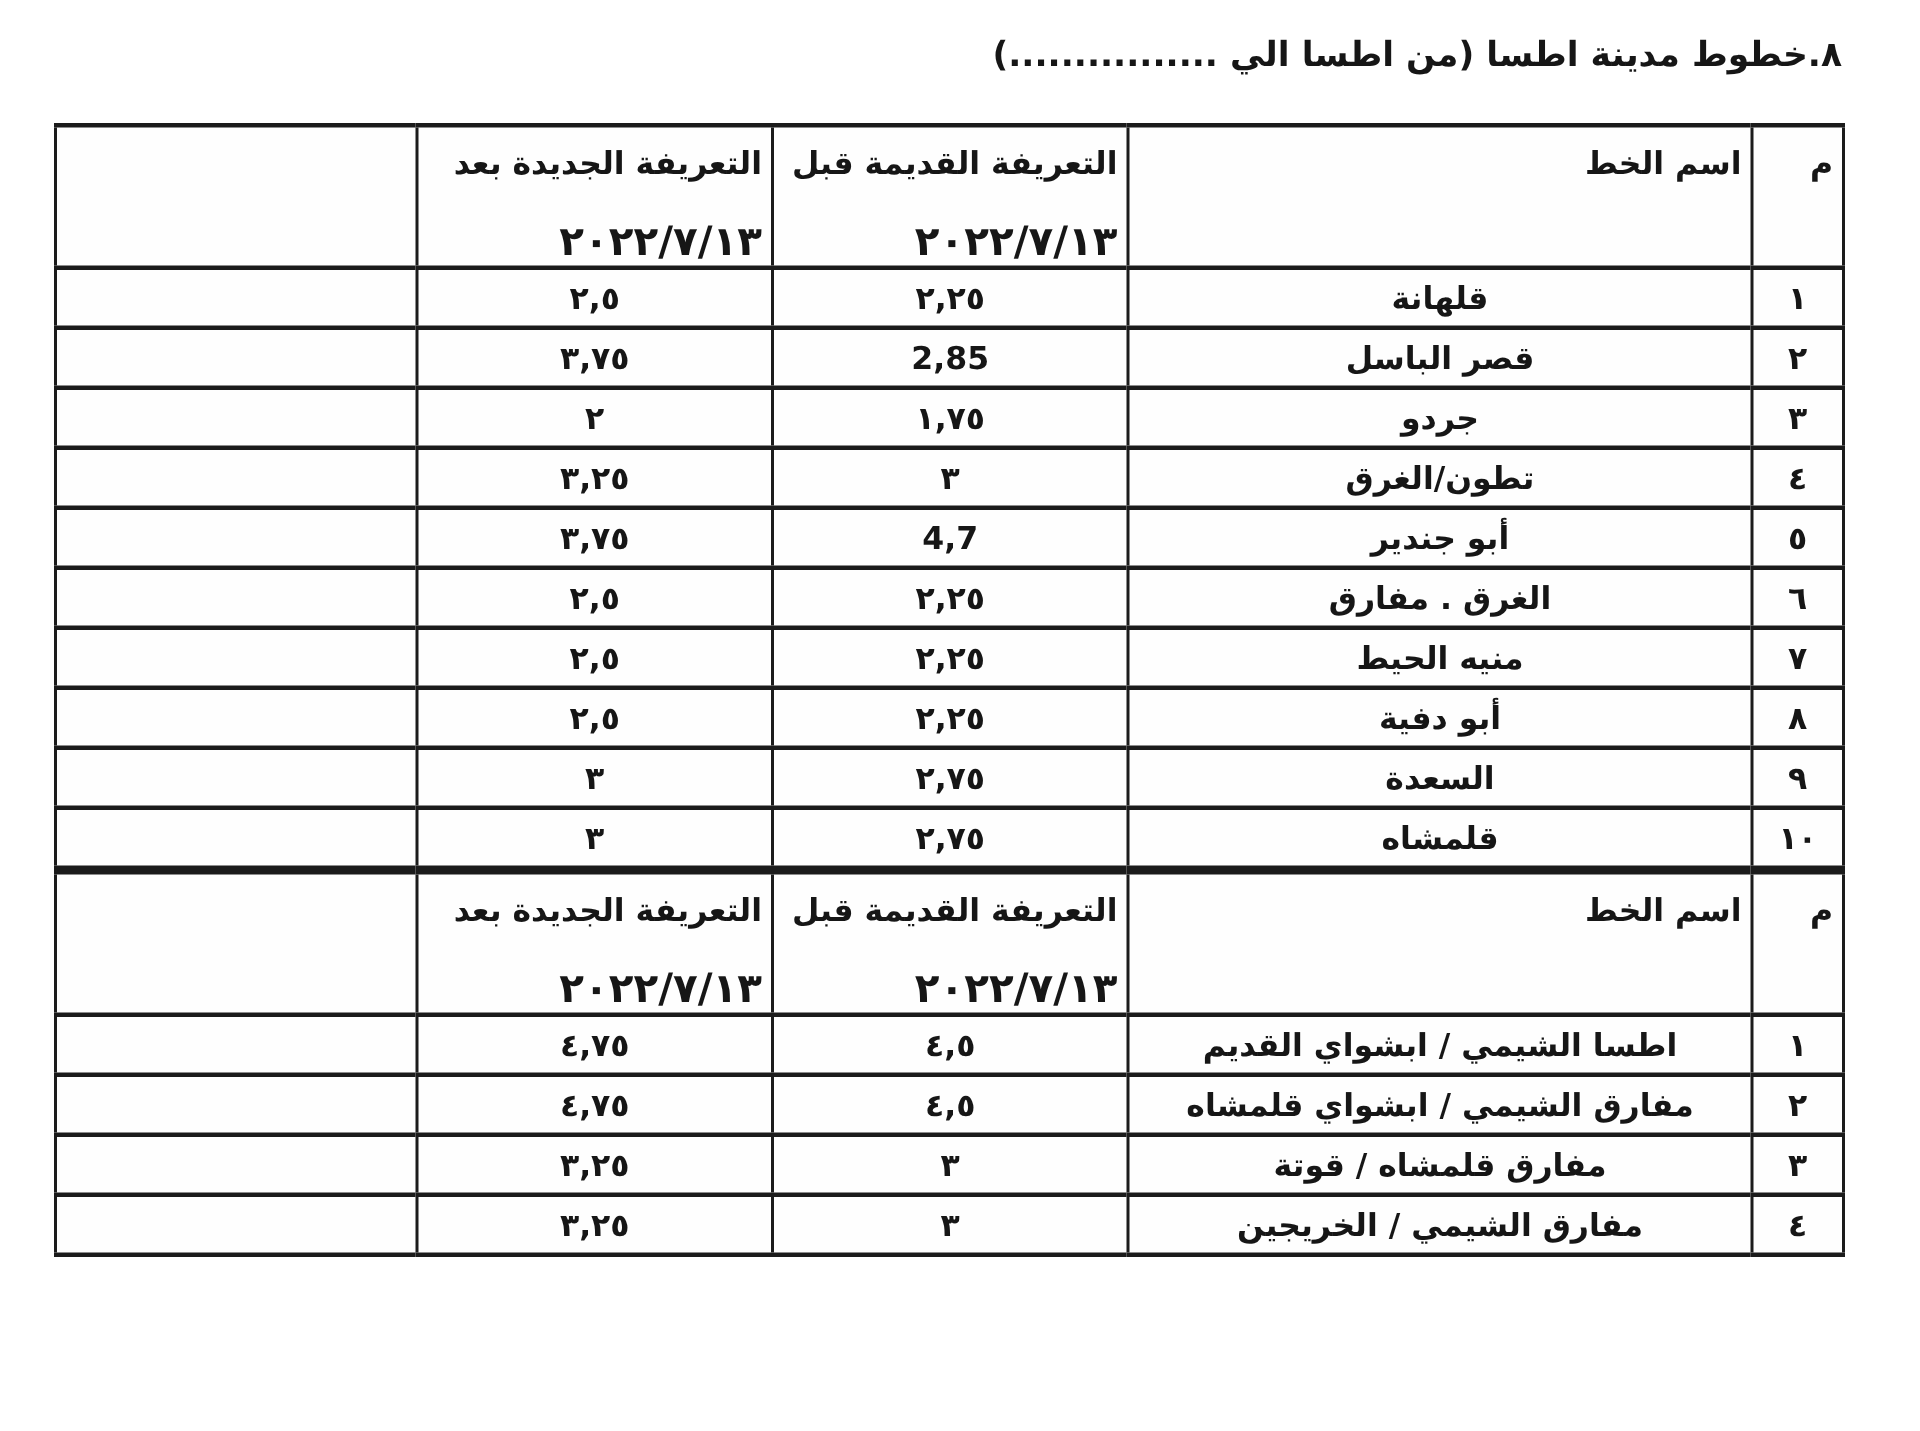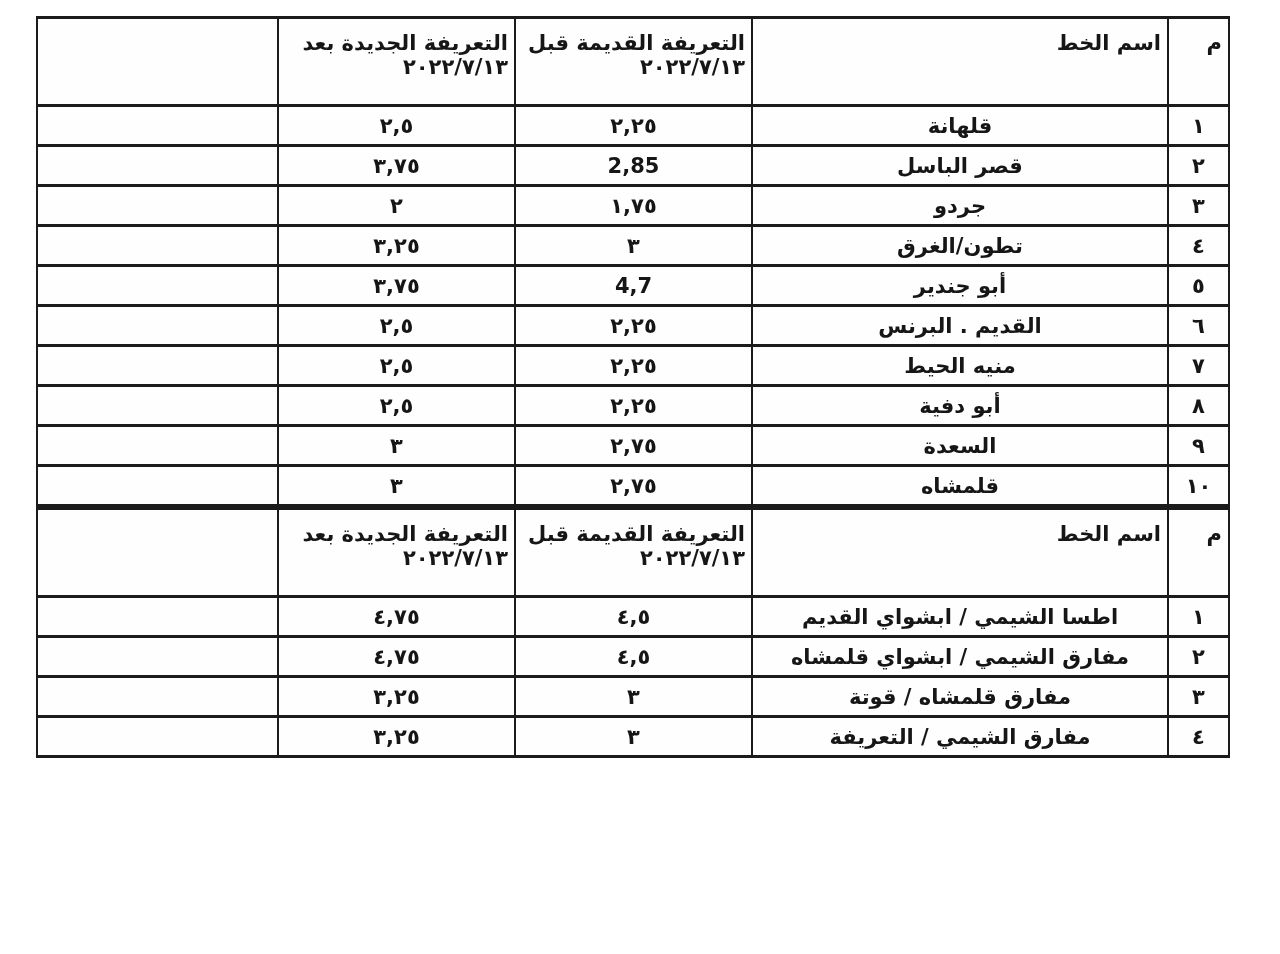--- a/index.html
+++ b/index.html
@@ -47,37 +47,38 @@
   table.tariff thead tr { height: 88px; }
   table.tariff thead th {
     vertical-align: top;
     padding-top: 12px;
     font-size: 21px;
     text-align: right;
     font-weight: bold;
   }
   .hdr-date {
     display: block;
-    margin-top: 0;
-    font-size: 21px;
+    margin-top: 25px;
+    font-size: 27px;
   }
   table.tariff tbody tr { height: 40px; }
   table.tariff tbody td {
     text-align: center;
     vertical-align: middle;
     font-size: 21px;
     font-weight: bold;
   }
   .c-num { font-size: 20px; }
 </style>
 </head>
 <body>
 
 <div class="page">
 
+  <div class="section-title title-1">٨.خطوط مدينة اطسا (من اطسا الي ................)</div>
 
   <table class="tariff">
     <colgroup>
       <col style="width:61px">
       <col style="width:416px">
       <col style="width:237px">
       <col style="width:237px">
       <col style="width:241px">
     </colgroup>
     <thead>
@@ -126,21 +127,21 @@
   </tr>
         <tr class="data-row">
     <td class="c-num">٥</td>
     <td class="c-name">أبو جندير</td>
     <td class="c-old">4,7</td>
     <td class="c-new">٣,٧٥</td>
     <td class="c-empty"></td>
   </tr>
         <tr class="data-row">
     <td class="c-num">٦</td>
-    <td class="c-name">القديم . البرنس</td>
+    <td class="c-name">الغرق . مفارق</td>
     <td class="c-old">٢,٢٥</td>
     <td class="c-new">٢,٥</td>
     <td class="c-empty"></td>
   </tr>
         <tr class="data-row">
     <td class="c-num">٧</td>
     <td class="c-name">منيه الحيط</td>
     <td class="c-old">٢,٢٥</td>
     <td class="c-new">٢,٥</td>
     <td class="c-empty"></td>
@@ -210,21 +211,21 @@
   </tr>
         <tr class="data-row">
     <td class="c-num">٣</td>
     <td class="c-name">مفارق قلمشاه / قوتة</td>
     <td class="c-old">٣</td>
     <td class="c-new">٣,٢٥</td>
     <td class="c-empty"></td>
   </tr>
         <tr class="data-row">
     <td class="c-num">٤</td>
-    <td class="c-name">مفارق الشيمي / التعريفة</td>
+    <td class="c-name">مفارق الشيمي / الخريجين</td>
     <td class="c-old">٣</td>
     <td class="c-new">٣,٢٥</td>
     <td class="c-empty"></td>
   </tr>
       </tbody>
   </table>
 
 </div>
 
 </body></html>

